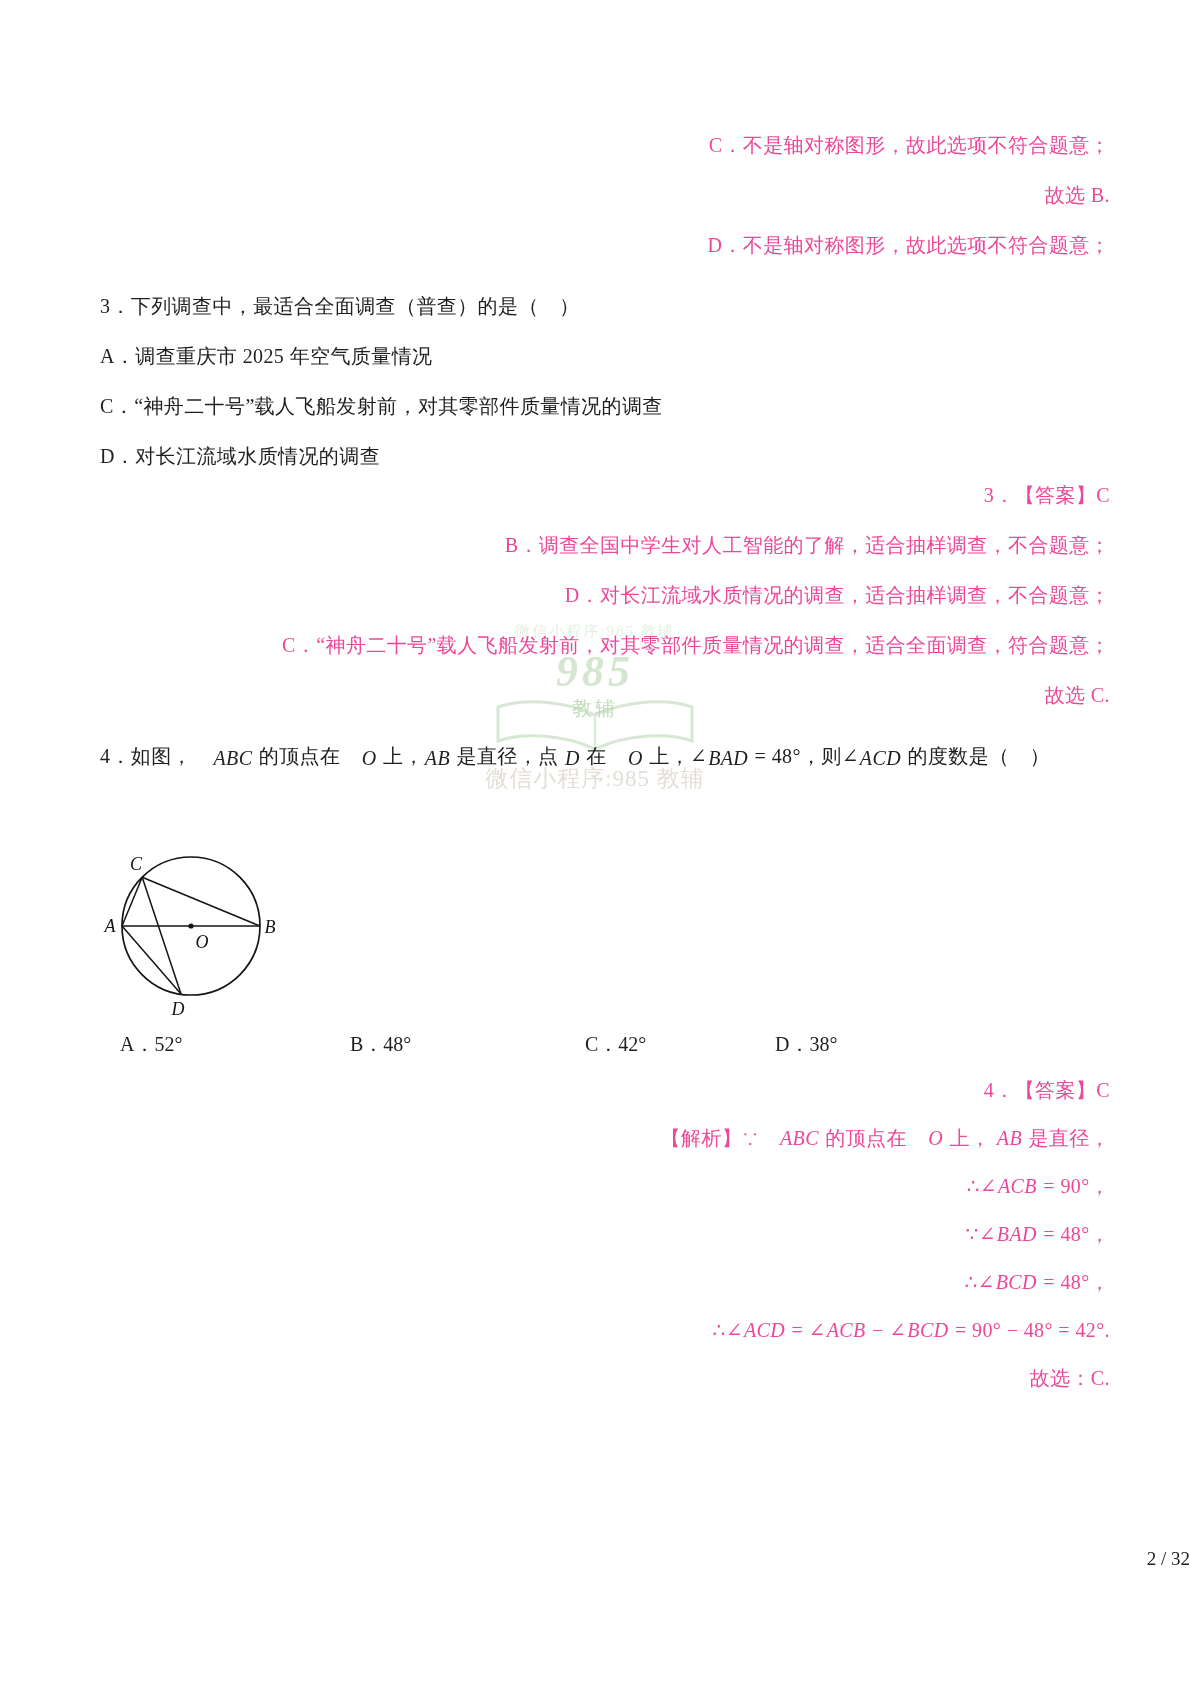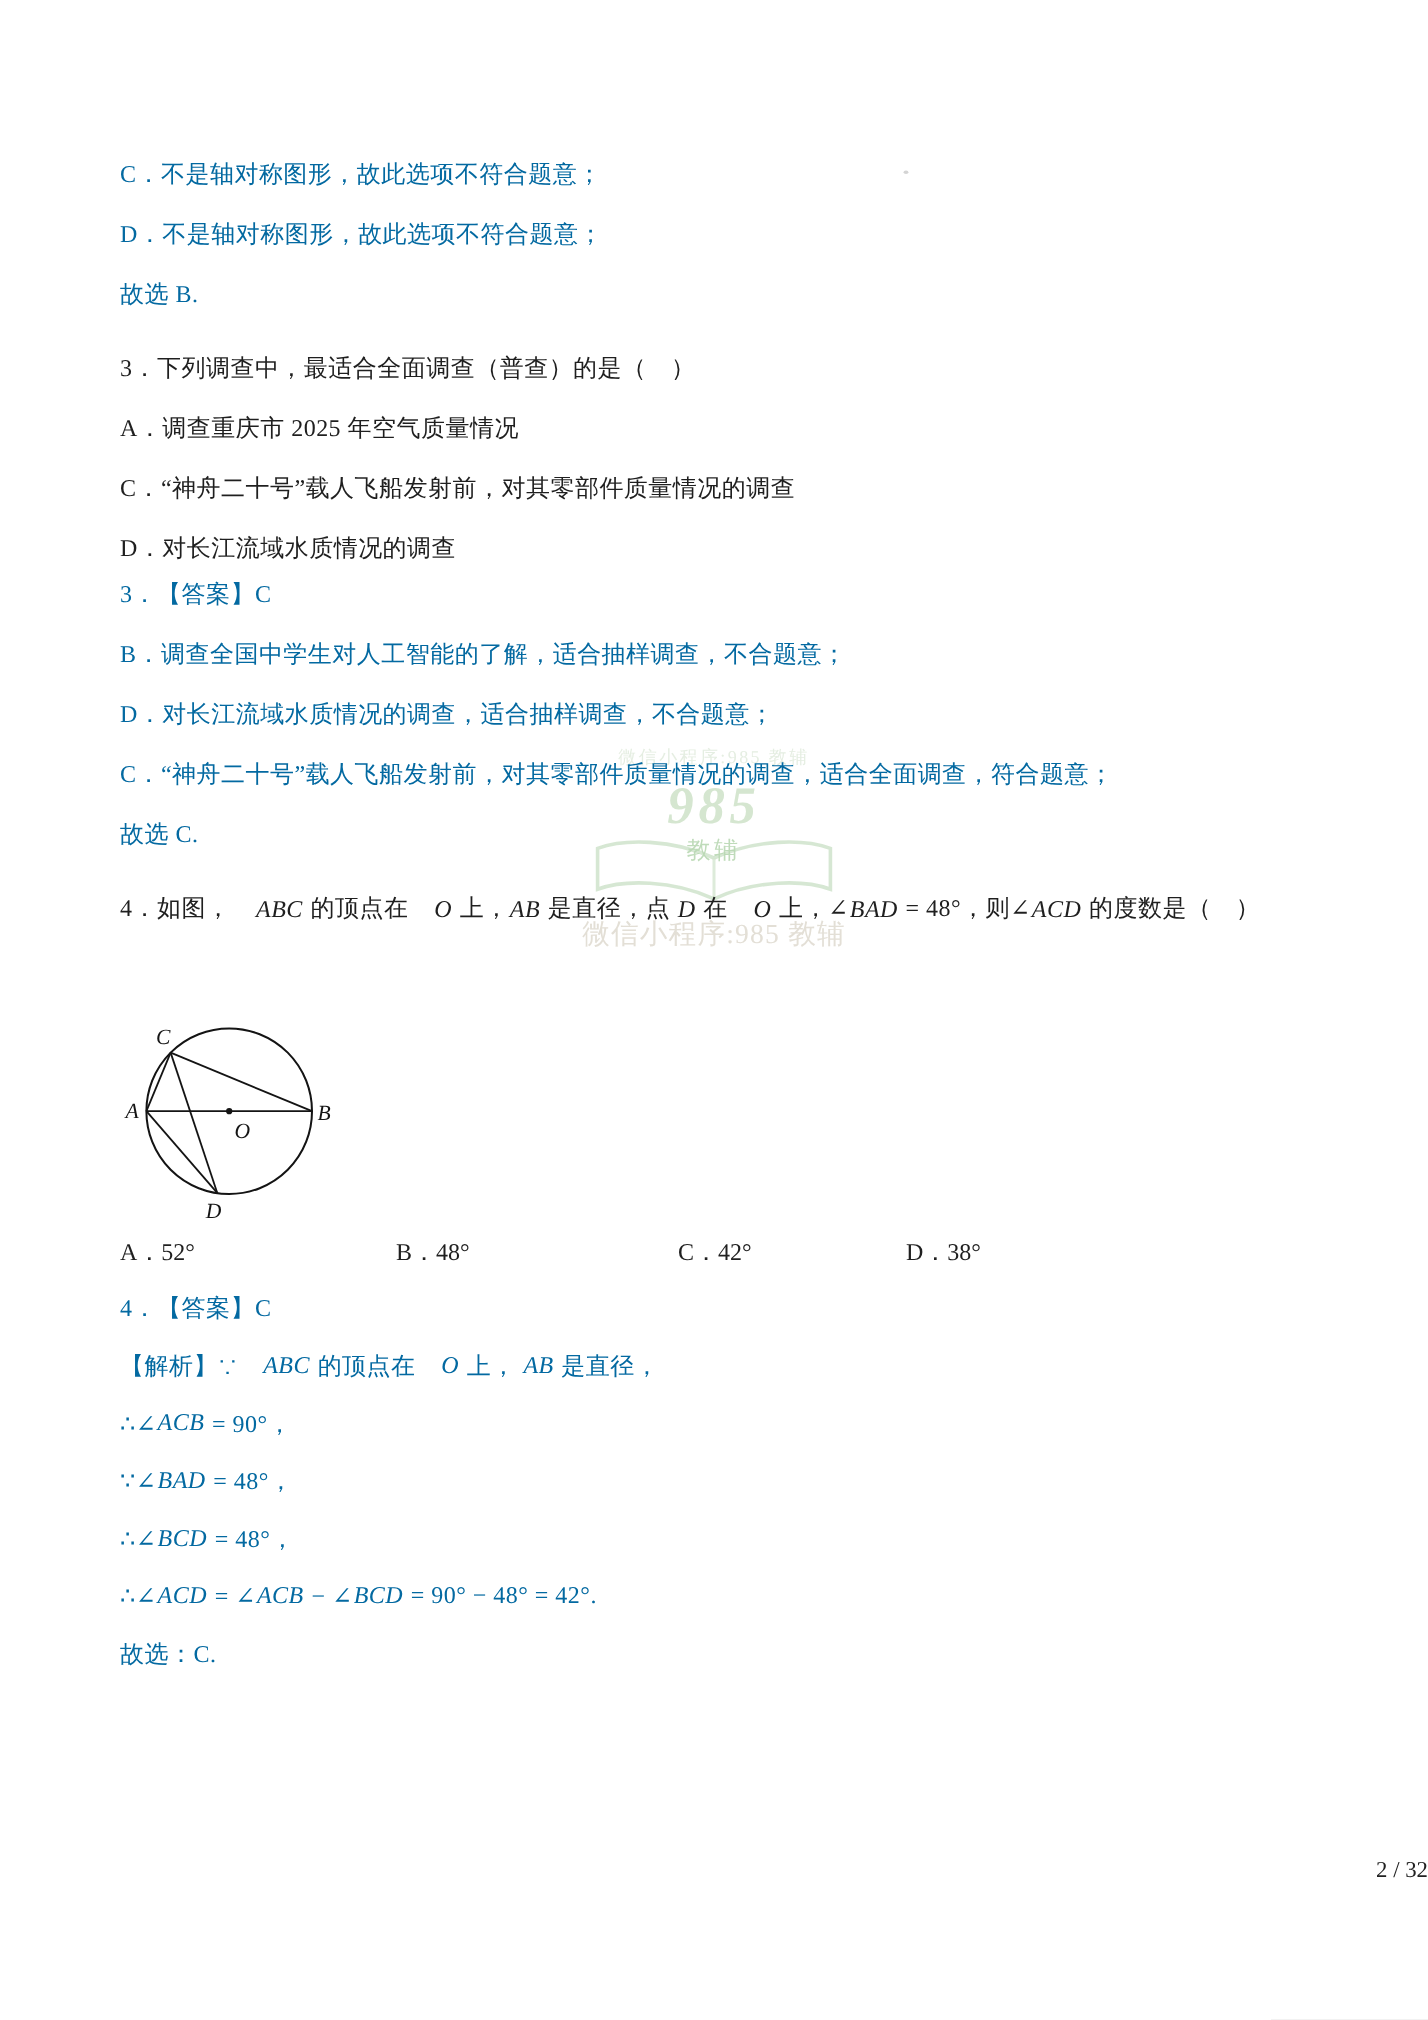--- a/index.html
+++ b/index.html
@@ -15,37 +15,37 @@
   .lines{
     position:absolute;left:100px;right:80px;z-index:2;
   }
   #lines-top{top:120px;}
   #lines-bottom{top:1066px;}
   .tline{
     height:50px;display:flex;align-items:center;
     font-size:20px;letter-spacing:.4px;white-space:pre;
   }
   #lines-bottom .tline{height:48px;}
-  .tline.red{color:#0369a1;}
+  .tline.red{color:#ec4899;justify-content:flex-end;}
   .tline.black{color:#1f1f1f;align-items:flex-end;}
   .m{
     font-style:italic;
     font-family:"Liberation Serif","DejaVu Serif",serif;
     padding:0 1px;
   }
   
   .figure{
     position:absolute;left:98px;top:853px;z-index:2;
   }
   
   .options-row{
     position:absolute;left:100px;top:1028px;height:32px;width:1000px;z-index:2;
     font-size:20px;color:#1f1f1f;
   }
-  .opt{position:absolute;top:0;line-height:32px;white-space:pre;}
+  .opt{position:absolute;top:0;line-height:32px;white-space:pre;margin-left:20px;}
   
   .footer{
     position:absolute;left:0;right:0;top:1548px;z-index:2;
     text-align:right;font-size:19px;color:#222;
   }
   
   .watermark{
     position:absolute;left:470px;top:622px;width:250px;z-index:1;
     text-align:center;pointer-events:none;user-select:none;
   }
@@ -89,22 +89,22 @@
       </svg>
       <span class="wm-label">教辅</span>
     </div>
     <div class="wm-gray">微信小程序:985 教辅</div>
   </div>
 
   <div class="artifact-dot"></div>
 
   <div class="lines" id="lines-top">
       <div class="tline red"><span>C．不是轴对称图形，故此选项不符合题意；</span></div>
+      <div class="tline red"><span>故选 B.</span></div>
       <div class="tline red"><span>D．不是轴对称图形，故此选项不符合题意；</span></div>
-      <div class="tline red"><span>故选 B.</span></div>
       <div class="tline black"><span>3．下列调查中，最适合全面调查（普查）的是（　）</span></div>
       <div class="tline black"><span>A．调查重庆市 2025 年空气质量情况</span></div>
       <div class="tline black"><span>C．“神舟二十号”载人飞船发射前，对其零部件质量情况的调查</span></div>
       <div class="tline black"><span>D．对长江流域水质情况的调查</span></div>
       <div class="tline red"><span>3．【答案】C</span></div>
       <div class="tline red"><span>B．调查全国中学生对人工智能的了解，适合抽样调查，不合题意；</span></div>
       <div class="tline red"><span>D．对长江流域水质情况的调查，适合抽样调查，不合题意；</span></div>
       <div class="tline red"><span>C．“神舟二十号”载人飞船发射前，对其零部件质量情况的调查，适合全面调查，符合题意；</span></div>
       <div class="tline red"><span>故选 C.</span></div>
       <div class="tline black"><span>4．如图，　</span><span class="m">ABC</span><span> 的顶点在　</span><span class="m">O</span><span> 上，</span><span class="m">AB</span><span> 是直径，点 </span><span class="m">D</span><span> 在　</span><span class="m">O</span><span> 上，∠</span><span class="m">BAD</span><span> = 48°，则∠</span><span class="m">ACD</span><span> 的度数是（　）</span></div>

